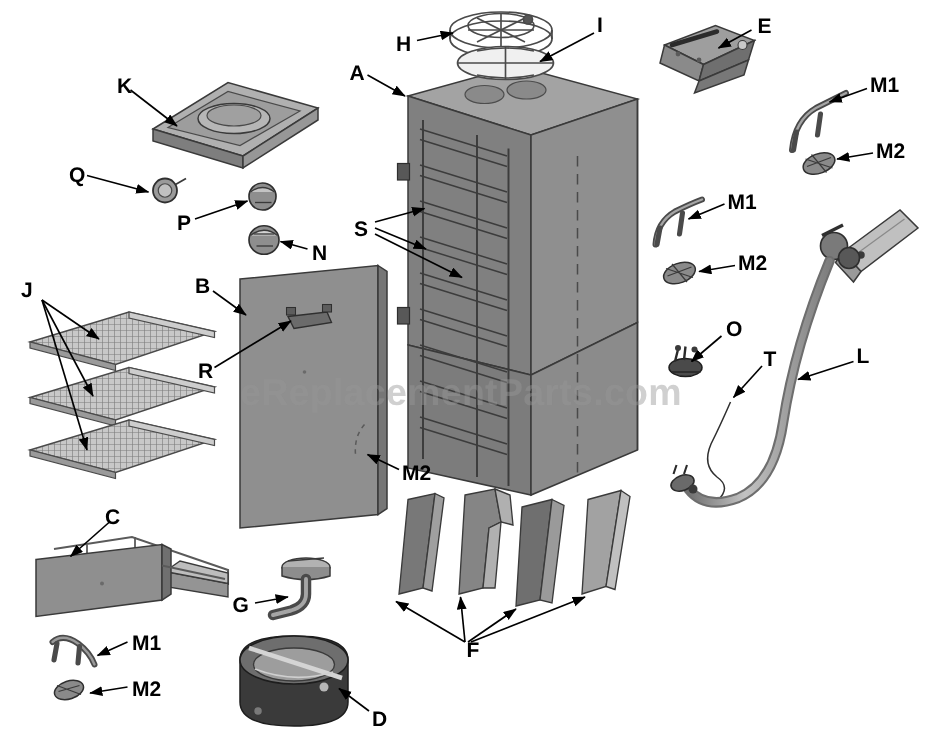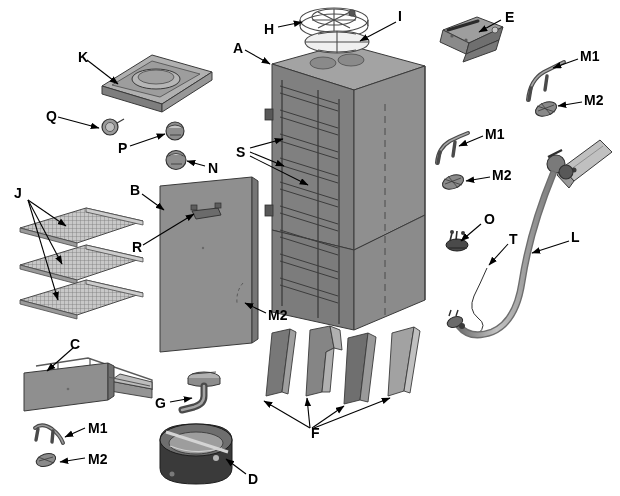--- a/index.html
+++ b/index.html
@@ -379,14 +379,15 @@
   <span class="lbl" style="left:268px; top:308px;">M2</span>
   <span class="lbl" style="left:505px; top:10px;">E</span>
   <span class="lbl" style="left:580px; top:49px;">M1</span>
   <span class="lbl" style="left:584px; top:93px;">M2</span>
   <span class="lbl" style="left:485px; top:127px;">M1</span>
   <span class="lbl" style="left:492px; top:168px;">M2</span>
   <span class="lbl" style="left:484px; top:212px;">O</span>
   <span class="lbl" style="left:509px; top:232px;">T</span>
   <span class="lbl" style="left:571px; top:230px;">L</span>
 
+  <div class="wm">eReplacementParts.com</div>
 
 </div>
 
 </body></html>

